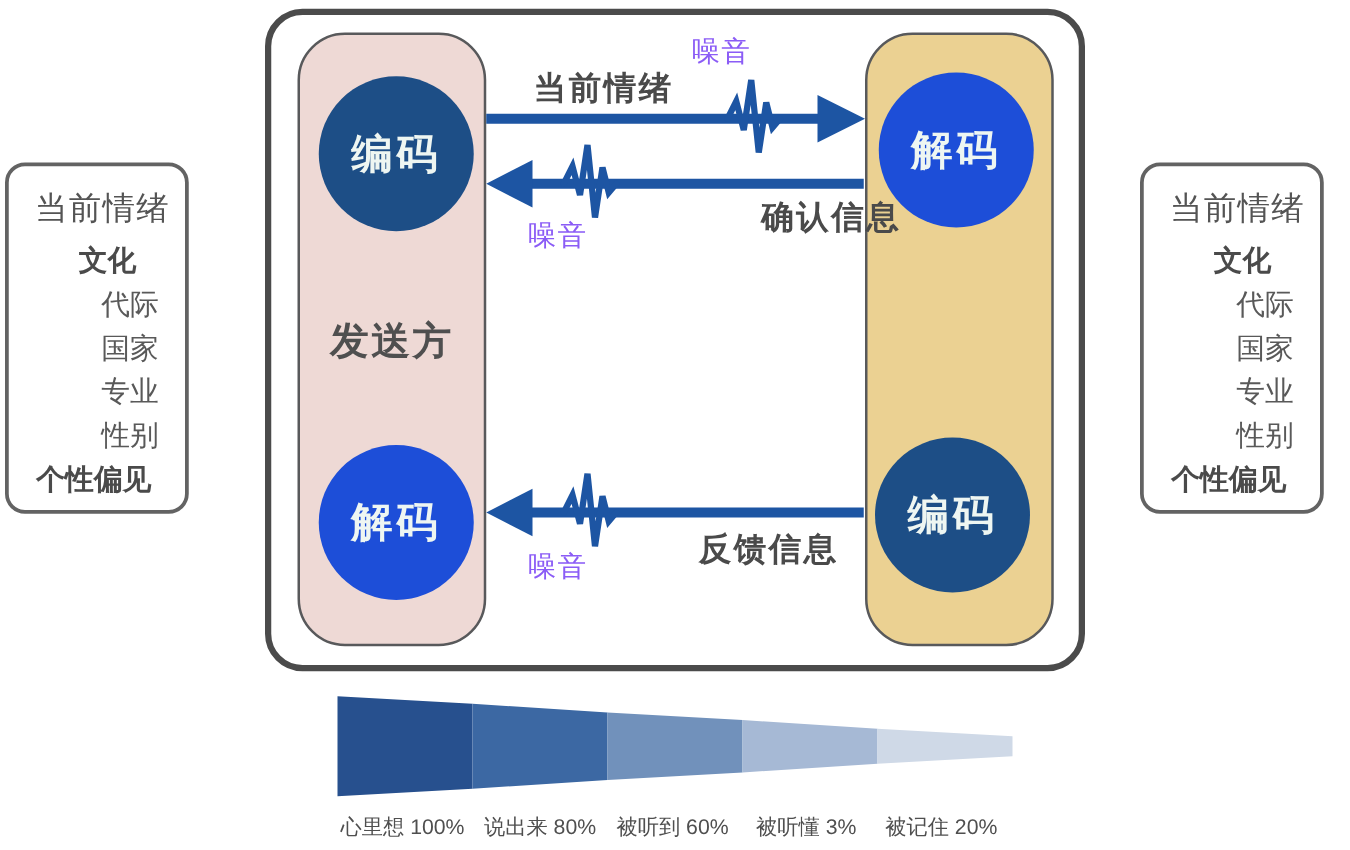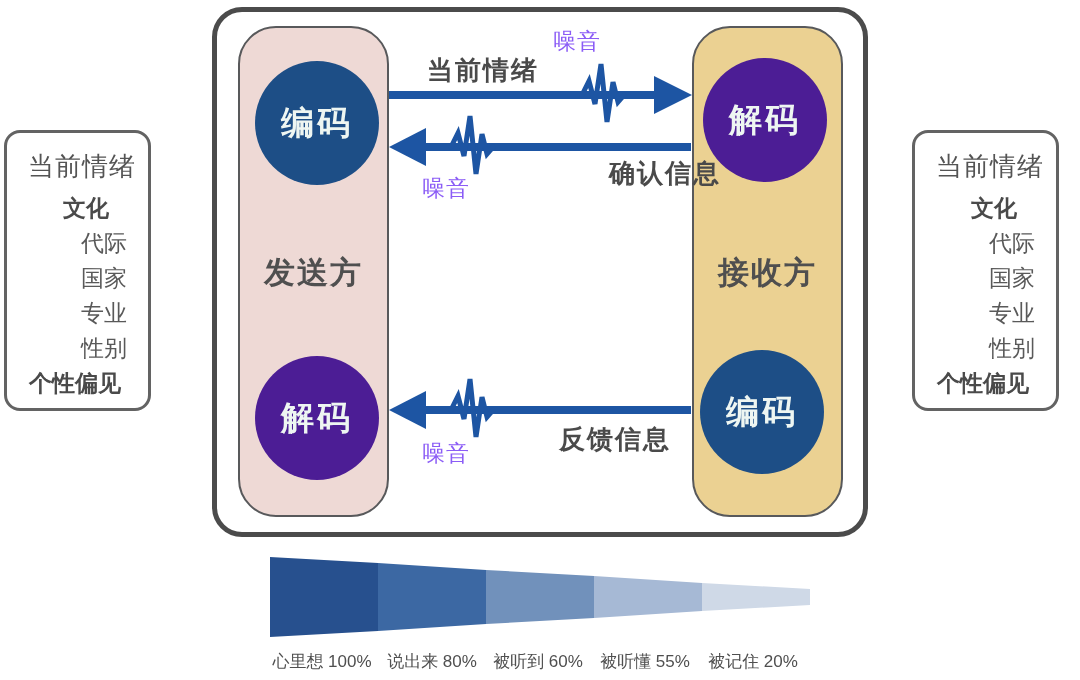--- a/index.html
+++ b/index.html
@@ -18,21 +18,21 @@
   .panel-receiver { left: 692px; background: #ebd192; }
   .panel-label { position: absolute; top: 252px; width: 151px; text-align: center;
     font-size: 31px; font-weight: 700; color: #4f4f4f; letter-spacing: 2px; }
   .panel-label.s { left: 238px; } .panel-label.r { left: 692px; }
 
   
   .circle { position: absolute; width: 124px; height: 124px; border-radius: 50%;
     display: flex; align-items: center; justify-content: center;
     color: #eef6f2; font-size: 33px; font-weight: 600; letter-spacing: 3px; }
   .c-blue { background: #1d4e86; }
-  .c-green { background: #4c1d95; }
+  .c-green { background: #1d4ed8; }
   .pos-c1 { left: 255px; top: 61px; }
   .pos-c2 { left: 703px; top: 58px; }
   .pos-c3 { left: 255px; top: 356px; }
   .pos-c4 { left: 700px; top: 350px; }
 
   
   .msg { position: absolute; width: 210px; text-align: center;
     font-size: 26px; font-weight: 600; color: #4a4a4a; letter-spacing: 2px; }
   .noise-label { position: absolute; width: 100px; 
     font-size: 23px; font-weight: 500; color: #8b5cf6; letter-spacing: 1px; }
@@ -65,21 +65,20 @@
 </head>
 <body>
 
 <div class="canvas">
 
   <div class="frame"></div>
 
   <div class="panel panel-sender"></div>
   <div class="panel panel-receiver"></div>
   <div class="panel-label s">发送方</div>
-  <div class="panel-label r">接收方</div>
 
   <div class="circle c-blue pos-c1">编码</div>
   <div class="circle c-green pos-c2">解码</div>
   <div class="circle c-green pos-c3">解码</div>
   <div class="circle c-blue pos-c4">编码</div>
 
   <svg class="overlay" width="1080" height="680" viewBox="0 0 1080 680">
 
     <g>
       <line x1="389" y1="95" x2="656" y2="95" stroke-width="8" stroke="#1d55a3"></line>
@@ -131,16 +130,16 @@
     <div class="sb-item">代际</div>
     <div class="sb-item">国家</div>
     <div class="sb-item">专业</div>
     <div class="sb-item">性别</div>
     <div class="sb-item strong last">个性偏见</div>
   </div>
 
   <div class="fl fl1">心里想 100%</div>
   <div class="fl fl2">说出来 80%</div>
   <div class="fl fl3">被听到 60%</div>
-  <div class="fl fl4">被听懂 55%</div>
+  <div class="fl fl4">被听懂 3%</div>
   <div class="fl fl5">被记住 20%</div>
 
 </div>
 
 </body></html>

